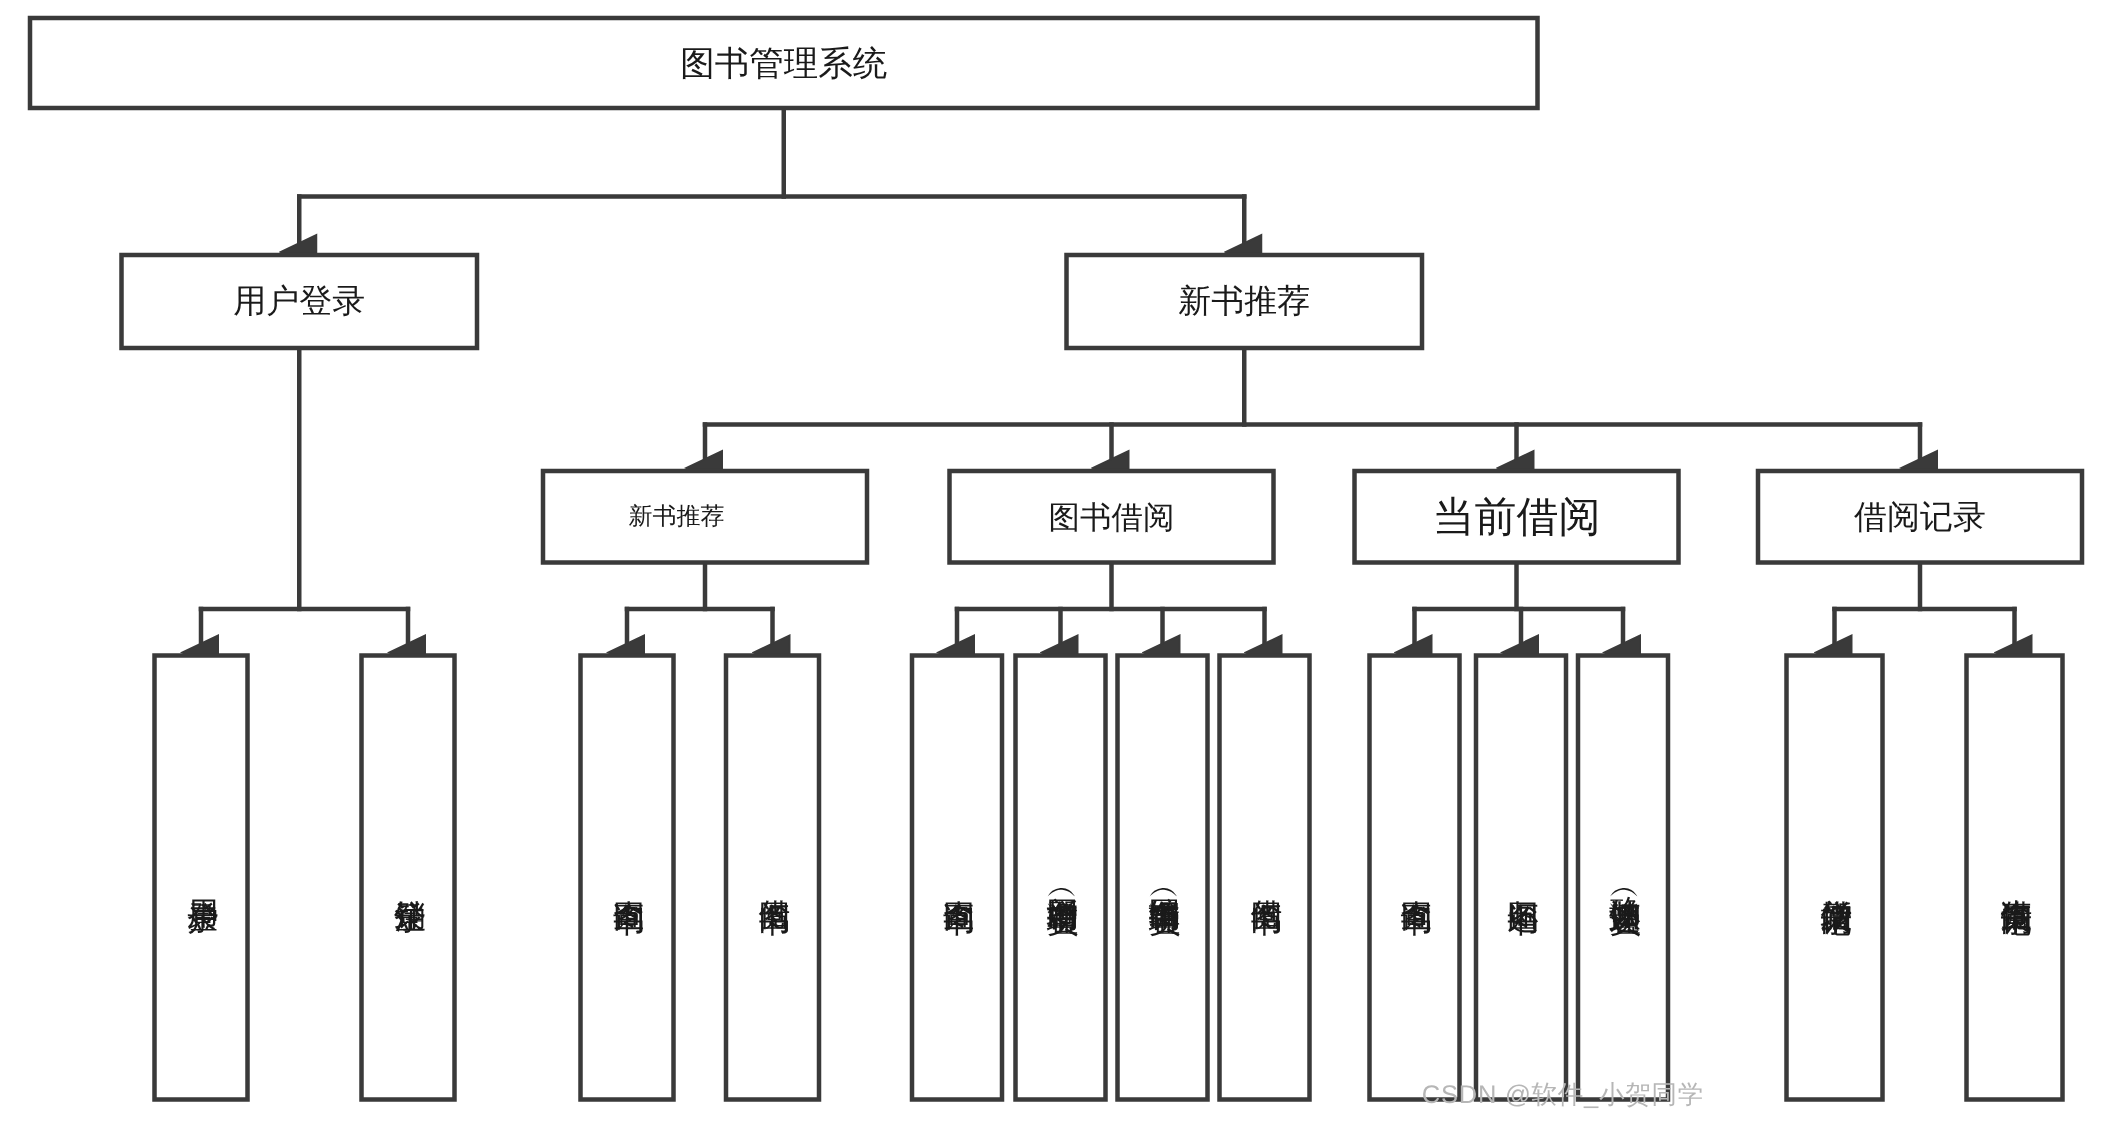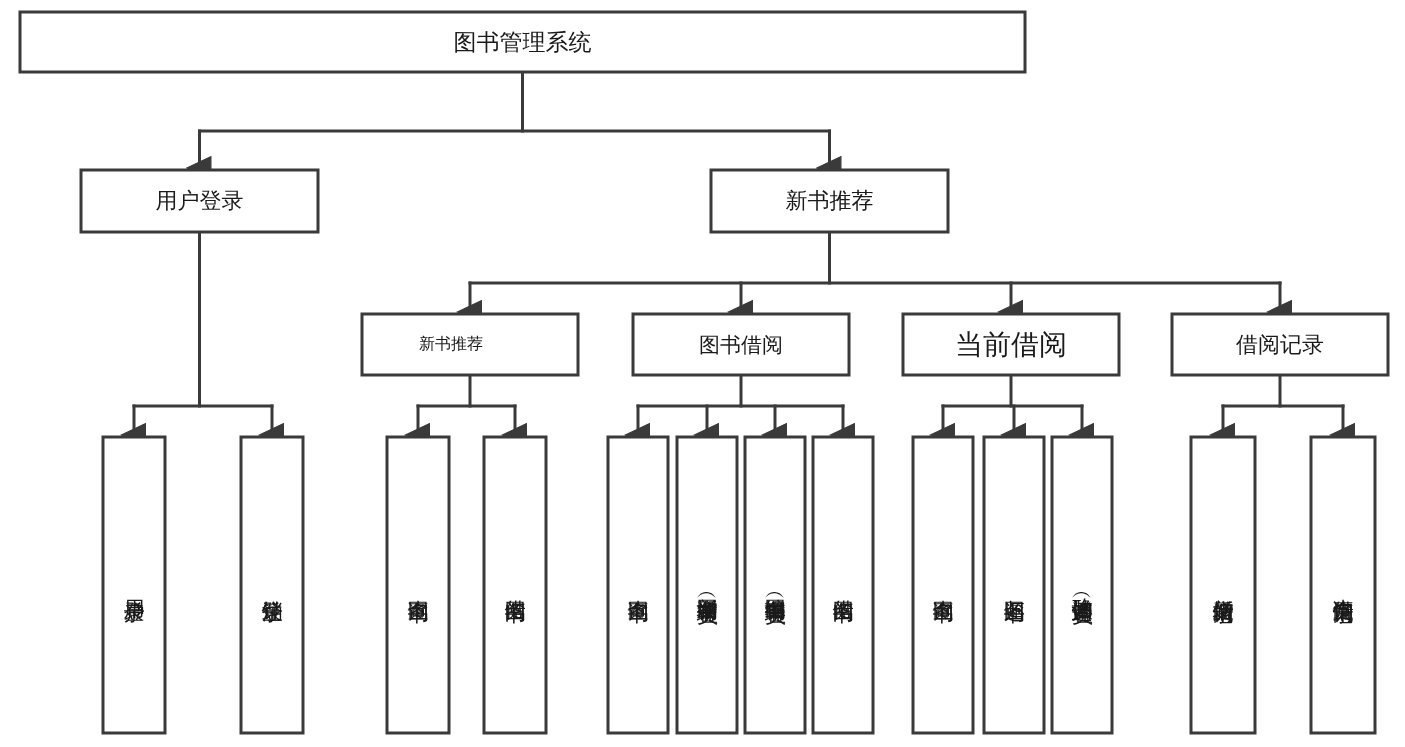--- a/index.html
+++ b/index.html
@@ -159,13 +159,14 @@
       <div class="vlabel-wrap" style="left: 677px; top: 437px; width: 60px; height: 296px;">新增图书（管理员）</div>
       <div class="vlabel-wrap" style="left: 745px; top: 437px; width: 60px; height: 296px;">编辑图书（管理员）</div>
       <div class="vlabel-wrap" style="left: 813px; top: 437px; width: 60px; height: 296px;">借阅图书</div>
       <div class="vlabel-wrap" style="left: 913px; top: 437px; width: 60px; height: 296px;">查询图书</div>
       <div class="vlabel-wrap" style="left: 984px; top: 437px; width: 60px; height: 296px;">归还图书</div>
       <div class="vlabel-wrap" style="left: 1052px; top: 437px; width: 60px; height: 296px;">确认归还（管理员）</div>
       <div class="vlabel-wrap" style="left: 1191px; top: 437px; width: 64px; height: 296px;">新增借阅记录</div>
       <div class="vlabel-wrap" style="left: 1311px; top: 437px; width: 64px; height: 296px;">查询借阅记录</div>
     </div>
 
+  <div class="watermark">CSDN @软件_小贺同学</div>
 </div>
 
 </body></html>

